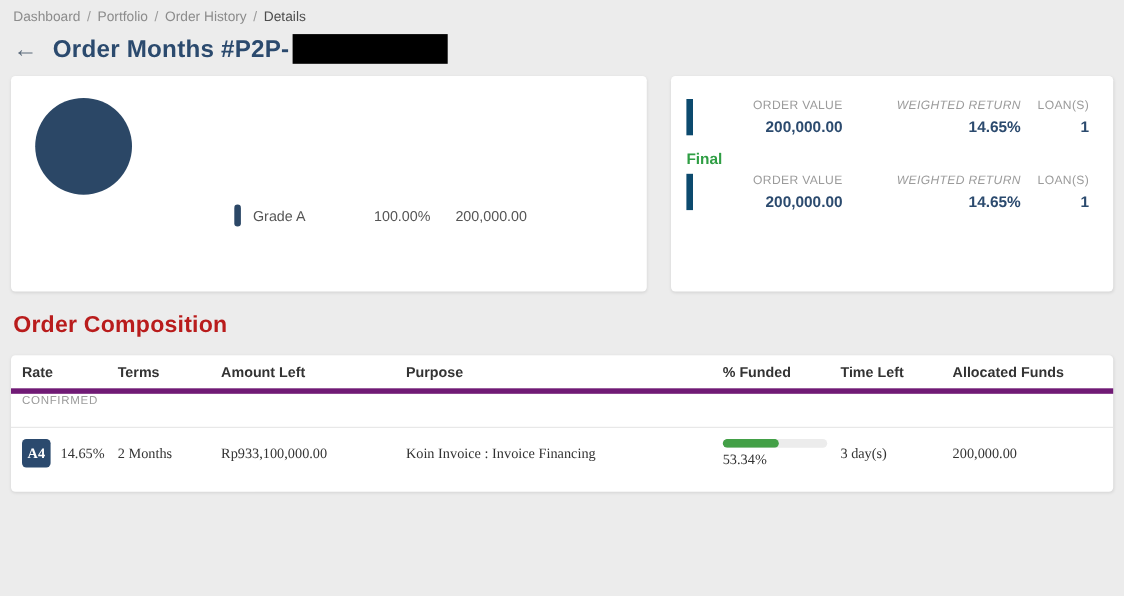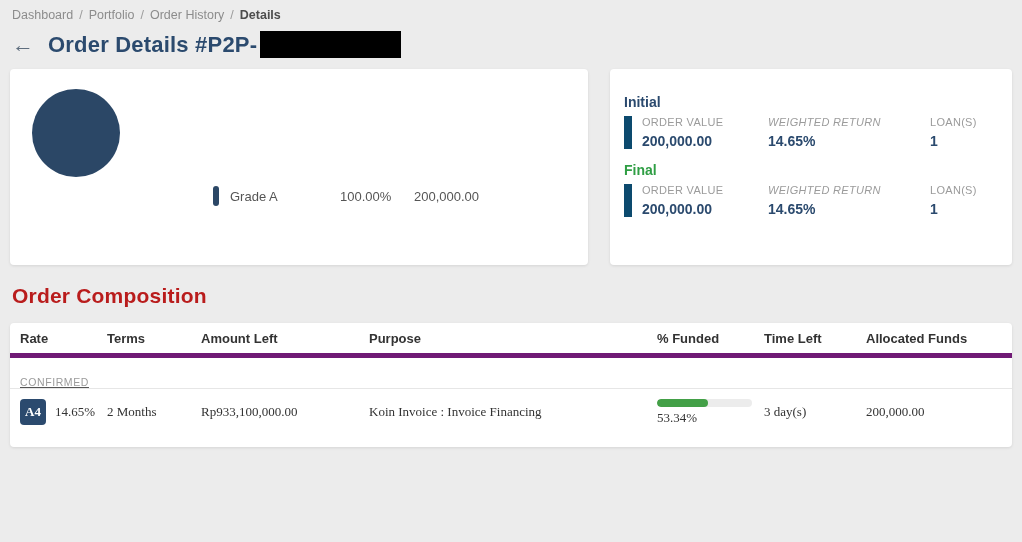--- a/index.html
+++ b/index.html
@@ -9,21 +9,21 @@
     background: #ececec;
     color: #555;
     overflow: hidden;
   }
   .page { padding: 8px 10px 0 10px; }
 
   
   .breadcrumb { font-size: 12.5px; color: #8c8c8c; display: flex; gap: 6px; align-items: center; padding-left: 2px; }
   .breadcrumb .crumb { cursor: pointer; }
   .breadcrumb .sep { color: #9c9c9c; }
-  .breadcrumb .current { font-weight: bold; color: #4d4d4d; }
+  .breadcrumb .current { font-weight: normal; color: #4d4d4d; }
 
   
   .title-row { display: flex; align-items: center; margin-top: 9px; padding-left: 2px; }
   .back-arrow { font-size: 22px; color: #5f6e7e; cursor: pointer; line-height: 1; margin-right: 14px; }
   .page-title { font-size: 22px; font-weight: bold; color: #2b4a6e; letter-spacing: 0.2px; }
   .redacted { display: inline-block; width: 141px; height: 27px; background: #000; margin-left: 3px; vertical-align: middle; }
 
   .card { background: #fff; border-radius: 4px; box-shadow: 0 1px 3px rgba(0,0,0,0.10); }
 
   
@@ -43,31 +43,31 @@
   .legend-percent { width: 74px; font-size: 13px; color: #555; }
   .legend-amount { font-size: 13px; color: #555; margin-left: 0; }
 
   .summary-card { width: 402px; height: 196px; padding: 15px 22px 0 14px; }
   .date-row { display: flex; justify-content: space-between; align-items: baseline; }
   .summary-date { font-size: 14.5px; font-weight: bold; color: #2b4a6e; }
   .summary-time { font-size: 11.5px; color: #9b9b9b; }
   .section-label { font-size: 14px; font-weight: bold; margin-top: 10px; }
   .section-label.initial { color: #2b4a6e; }
   .section-label.final { color: #2f9e44; margin-top: 13px; }
-  .metric-block { border-left: 8px solid #0c4a6e; padding-left: 10px; margin-top: 6px; display: grid; grid-template-columns: 126px 162px 1fr; }
+  .metric-block { border-left: 6px solid #0c4a6e; padding-left: 10px; margin-top: 6px; display: grid; grid-template-columns: 126px 162px 1fr; text-align: right; }
   .metric-label { font-size: 11px; color: #9b9b9b; letter-spacing: 0.3px; }
   .metric-label.italic { font-style: italic; }
   .metric-value { font-size: 14px; font-weight: bold; color: #2b4a6e; margin-top: 5px; }
 
   
   .section-title { font-size: 21px; font-weight: bold; color: #b91c1c; margin: 19px 0 0 2px; letter-spacing: 0.2px; }
   .table-card { margin-top: 15px; padding-bottom: 12px; }
   .thead { display: grid; grid-template-columns: 87px 94px 168px 288px 107px 102px 1fr; padding: 0 10px; height: 35px; align-items: center; border-bottom: 5px solid #701a75; }
   .th { font-size: 13px; font-weight: bold; color: #333; }
-  .group-row { height: 31px; display: flex; align-items: flex-end; padding: 0 10px; border-bottom: 1px solid #e6e6e6; text-decoration: underline; }
+  .group-row { height: 31px; display: flex; align-items: flex-start; padding: 0 10px; border-bottom: 1px solid #e6e6e6; }
   .group-label { font-size: 10.5px; color: #9b9b9b; letter-spacing: 0.6px; }
   .trow { display: grid; grid-template-columns: 87px 94px 168px 288px 107px 102px 1fr; padding: 0 10px; height: 46px; align-items: center; cursor: pointer; }
   .td { font-size: 13px; color: #333; font-family: Liberation Serif, serif; }
   .rate-cell { display: flex; align-items: center; }
   .grade-badge { width: 26px; height: 26px; border-radius: 4px; background: #2b4a6e; color: #fff; font-size: 13px; font-weight: bold; display: flex; align-items: center; justify-content: center; margin-right: 9px; flex: 0 0 26px; }
   .funded-cell { padding-right: 12px; }
   .progress-track { width: 95px; height: 8px; border-radius: 4px; background: #ececec; overflow: hidden; }
   .progress-fill { height: 100%; background: #43a047; border-radius: 4px; }
   .funded-text { font-size: 13px; color: #333; margin-top: 3px; }
 </style>
@@ -81,40 +81,39 @@
     <span class="sep">/</span>
     <span class="crumb">Portfolio</span>
     <span class="sep">/</span>
     <span class="crumb">Order History</span>
     <span class="sep">/</span>
     <span class="current">Details</span>
   </div>
 
   <div class="title-row">
     <span class="back-arrow">←</span>
-    <span class="page-title">Order Details #P2P-</span>
+    <span class="page-title">Order Months #P2P-</span>
     <span class="redacted"></span>
   </div>
 
 
   <div class="cards-row">
 
     <div class="card chart-card">
       <div class="pie"></div>
       <div class="legend-row">
         <div class="legend-marker"></div>
         <div class="legend-label">Grade A</div>
         <div class="legend-percent">100.00%</div>
         <div class="legend-amount">200,000.00</div>
       </div>
     </div>
 
     <div class="card summary-card">
 
-      <div class="section-label initial">Initial</div>
       <div class="metric-block">
         <div>
           <div class="metric-label">ORDER VALUE</div>
           <div class="metric-value">200,000.00</div>
         </div>
         <div>
           <div class="metric-label italic">WEIGHTED RETURN</div>
           <div class="metric-value">14.65%</div>
         </div>
         <div>

